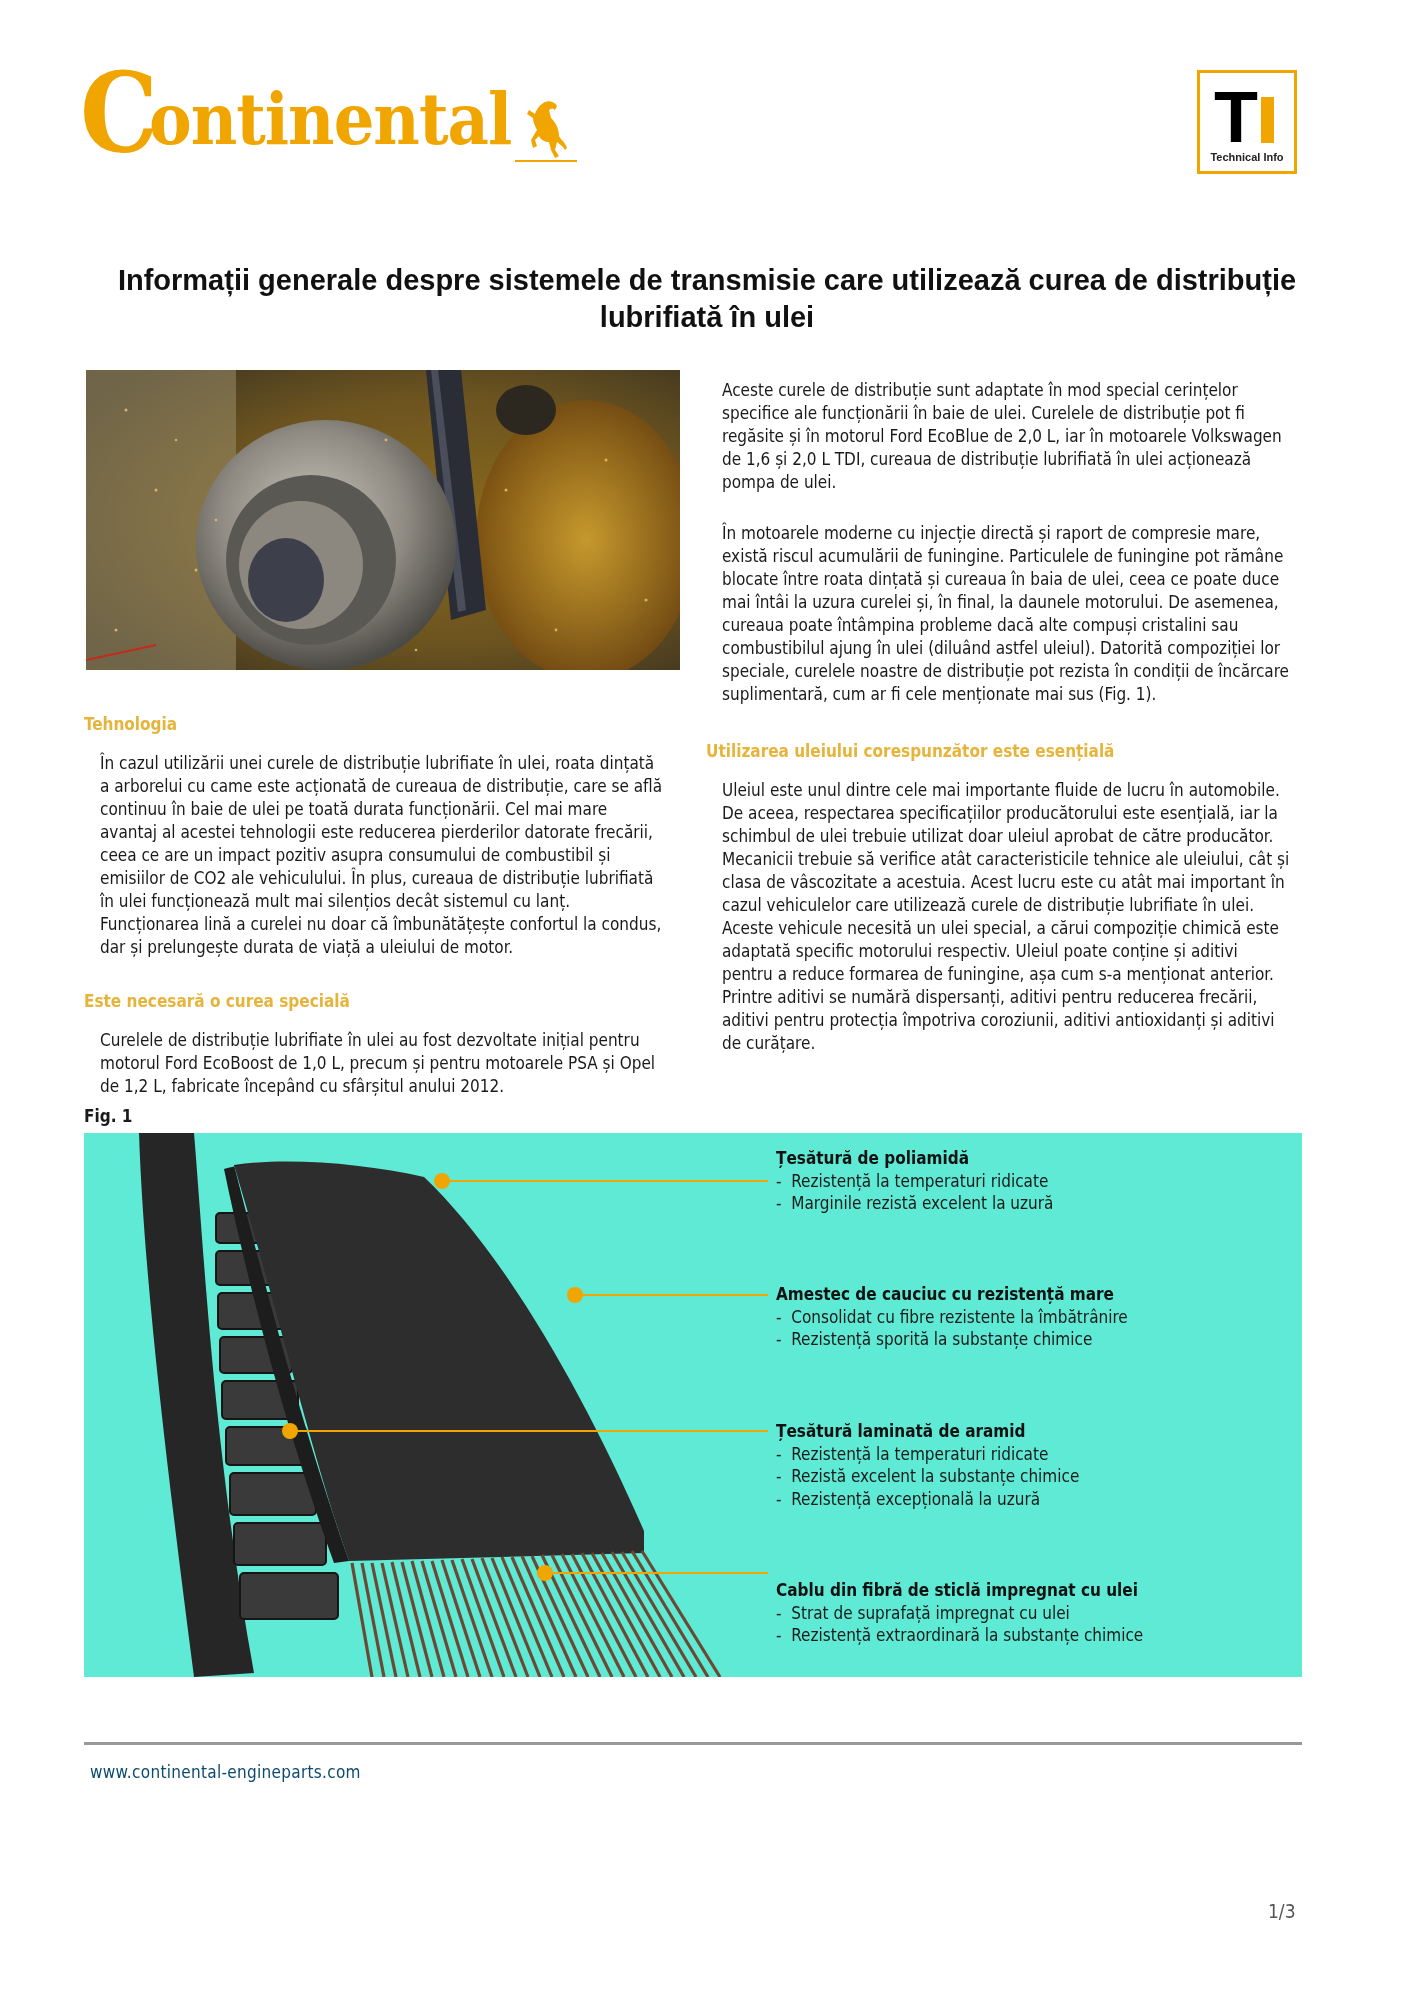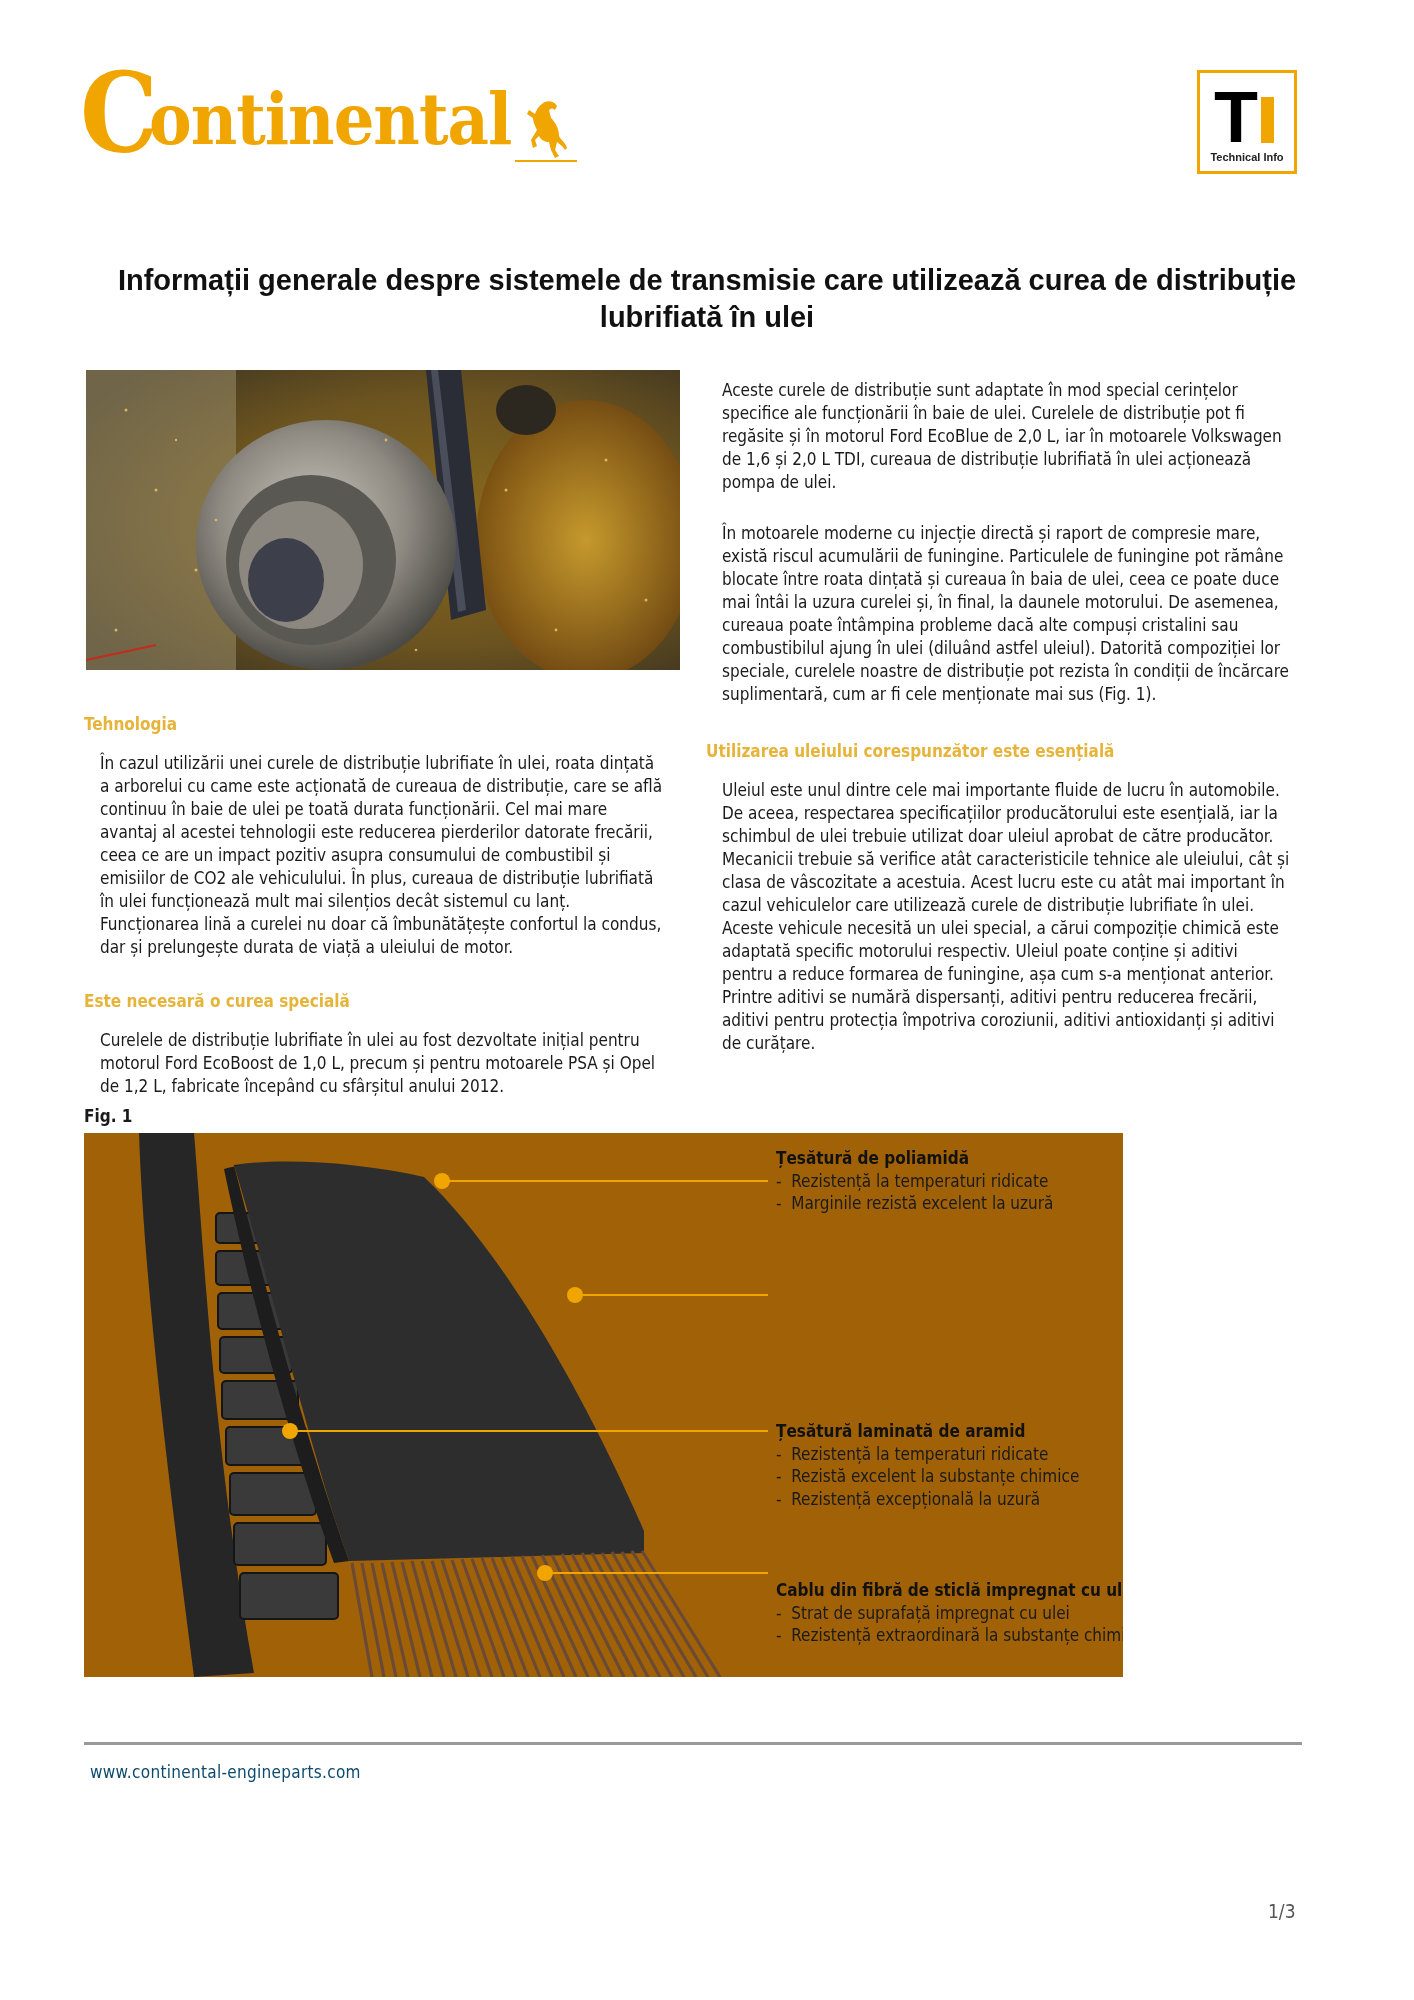--- a/index.html
+++ b/index.html
@@ -19,21 +19,21 @@
               font-weight: bold; font-size: 11px; color: #222; }
   .title { position: absolute; left: 70px; width: 1274px; top: 262px; text-align: center; font-weight: bold;
            font-size: 29px; line-height: 37px; color: #111; font-family: "Liberation Sans Narrow", "Liberation Sans", sans-serif; }
   .photo { position: absolute; left: 86px; top: 370px; width: 594px; height: 300px; overflow: hidden; }
   .col { position: absolute; font-size: 17px; line-height: 23px; color: #1a1a1a; }
   .col p { margin: 16px; }
   .col-left { left: 84px; width: 600px; }
   .col-right { left: 706px; width: 600px; }
   .heading { color: #e6b43a; font-weight: bold; font-size: 17px; line-height: 23px; }
   .figlabel { position: absolute; left: 84px; top: 1106px; font-weight: bold; font-size: 17px; text-align: right; }
-  .figure { position: absolute; left: 84px; top: 1133px; width: 1039px; height: 544px; background: #a16207; overflow: hidden; }
+  .figure { position: absolute; left: 84px; top: 1133px; width: 1218px; height: 544px; background: #5eead4; overflow: hidden; }
   .callout { position: absolute; left: 692px; font-size: 17px; line-height: 22.5px; }
   .callout .ct { font-weight: bold; color: #111; }
   .callout .cb { color: #1a1a1a; white-space: pre; }
   .rule { position: absolute; left: 84px; top: 1742px; width: 1218px; height: 3px; background: #999; }
   .url { position: absolute; left: 90px; top: 1762px; font-size: 17px; color: #0c4a6e; letter-spacing: 0.3px; }
   .pageno { position: absolute; left: 1268px; top: 1900px; font-size: 19px; color: #555; }
 </style>
 </head>
 <body>
 
@@ -184,20 +184,25 @@
       <line x1="461" y1="440" x2="684" y2="440"></line>
         <circle cx="461" cy="440" r="8" stroke="none"></circle>
     </g>
   </svg>
 
   <div class="callout" style="top:14px">
     <div class="ct">Țesătură de poliamidă</div>
     <div class="cb">-  Rezistență la temperaturi ridicate</div>
     <div class="cb">-  Marginile rezistă excelent la uzură</div>
   </div>
+  <div class="callout" style="top:150px">
+    <div class="ct">Amestec de cauciuc cu rezistență mare</div>
+    <div class="cb">-  Consolidat cu fibre rezistente la îmbătrânire</div>
+    <div class="cb">-  Rezistență sporită la substanțe chimice</div>
+  </div>
   <div class="callout" style="top:287px">
     <div class="ct">Țesătură laminată de aramid</div>
     <div class="cb">-  Rezistență la temperaturi ridicate</div>
     <div class="cb">-  Rezistă excelent la substanțe chimice</div>
     <div class="cb">-  Rezistență excepțională la uzură</div>
   </div>
   <div class="callout" style="top:446px">
     <div class="ct">Cablu din fibră de sticlă impregnat cu ulei</div>
     <div class="cb">-  Strat de suprafață impregnat cu ulei</div>
     <div class="cb">-  Rezistență extraordinară la substanțe chimice</div>

